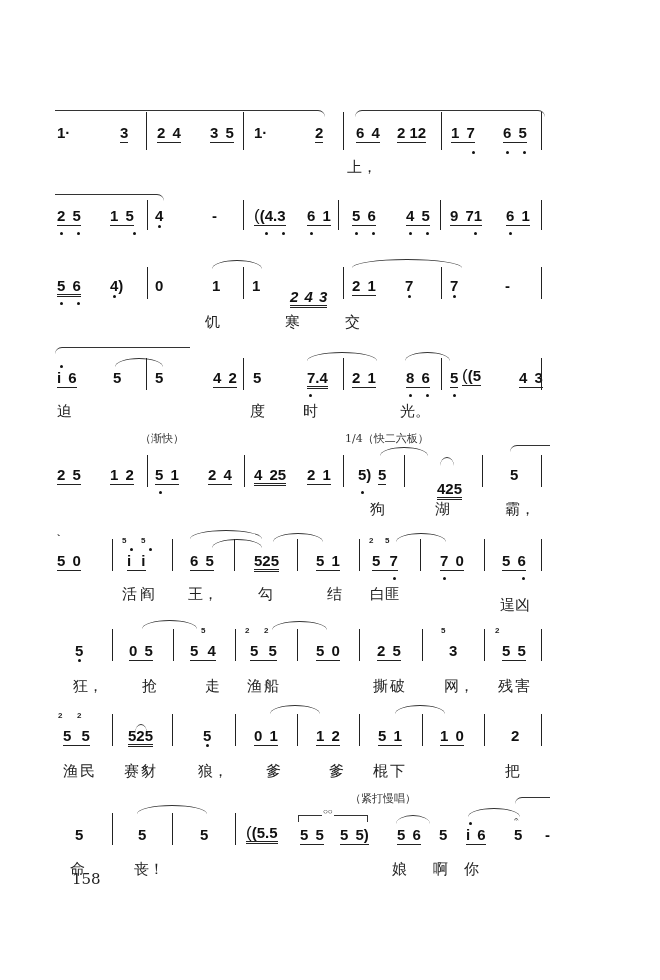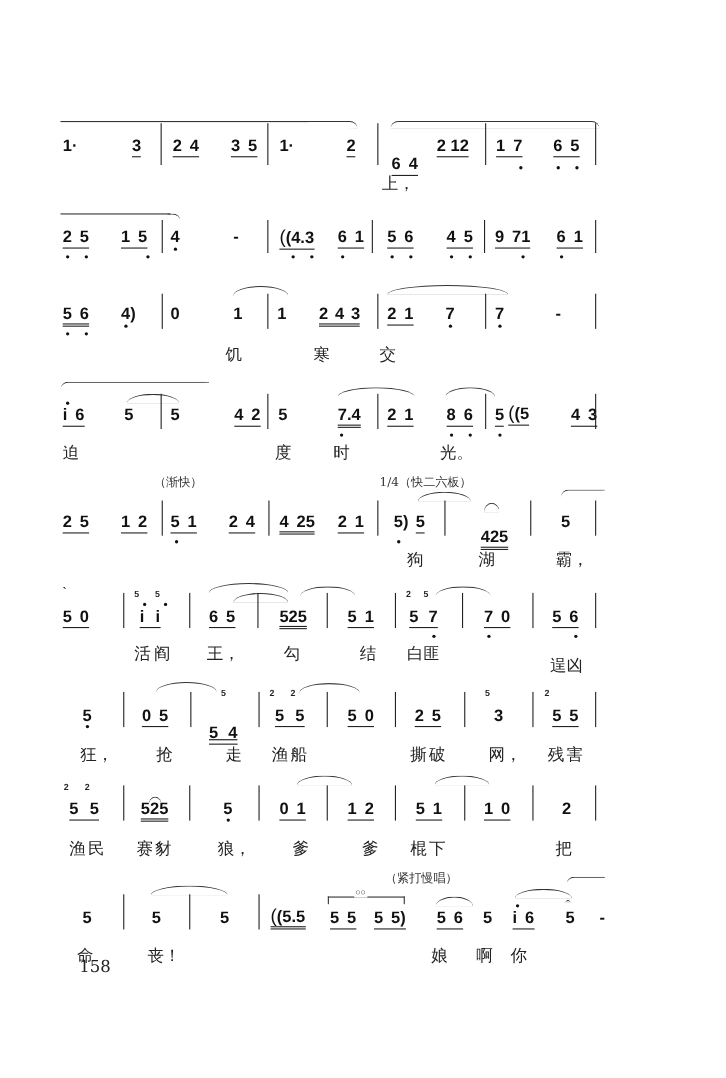--- a/index.html
+++ b/index.html
@@ -33,21 +33,21 @@
 
     <span class="el n" style="left:57px;top:25px;">1·</span>
     <span class="el n u1" style="left:120px;top:25px;">3</span>
     <div class="bar" style="left:146px;top:12px;height:38px;"></div>
     <span class="el n u1" style="left:157px;top:25px;word-spacing:3px;">2 4</span>
     <span class="el n u1" style="left:210px;top:25px;word-spacing:3px;">3 5</span>
     <div class="bar" style="left:243px;top:12px;height:38px;"></div>
     <span class="el n" style="left:254px;top:25px;">1·</span>
     <span class="el n u1" style="left:315px;top:25px;">2</span>
     <div class="bar" style="left:343px;top:12px;height:38px;"></div>
-    <span class="el n u1" style="left:356px;top:42px;word-spacing:3px;">6 4</span>
+    <span class="el n u1" style="left:356px;top:25px;word-spacing:3px;">6 4</span>
     <span class="el n" style="left:397px;top:25px;"><span class="u1">2 12</span></span>
     <div class="bar" style="left:441px;top:12px;height:38px;"></div>
     <span class="el n u1" style="left:451px;top:25px;word-spacing:3px;">1 7</span>
     <div class="dot" style="left:472px;top:51px;"></div>
     <span class="el n u1" style="left:503px;top:25px;word-spacing:3px;">6 5</span>
     <div class="dot" style="left:506px;top:51px;"></div>
     <div class="dot" style="left:523px;top:51px;"></div>
     <div class="bar" style="left:541px;top:12px;height:38px;"></div>
 
     <span class="lyric" style="left:347px;top:58px;">上，</span>
@@ -94,21 +94,21 @@
     <span class="el n u2" style="left:57px;top:23px;word-spacing:3px;">5 6</span>
     <div class="dot" style="left:60px;top:47px;"></div>
     <div class="dot" style="left:77px;top:47px;"></div>
     <span class="el n" style="left:110px;top:23px;">4)</span>
     <div class="dot" style="left:113px;top:40px;"></div>
     <div class="bar" style="left:147px;top:12px;height:32px;"></div>
     <span class="el n" style="left:155px;top:23px;">0</span>
     <span class="el n" style="left:212px;top:23px;">1</span>
     <div class="bar" style="left:243px;top:12px;height:32px;"></div>
     <span class="el n" style="left:252px;top:23px;">1</span>
-    <span class="el n u2" style="left:290px;top:23px;word-spacing:2px;">2 4 3</span>
+    <span class="el n u2" style="left:290px;top:34px;word-spacing:2px;font-style:italic;">2 4 3</span>
     <div class="bar" style="left:343px;top:12px;height:32px;"></div>
     <span class="el n u1" style="left:352px;top:23px;word-spacing:3px;">2 1</span>
     <span class="el n" style="left:405px;top:23px;">7</span>
     <div class="dot" style="left:408px;top:40px;"></div>
     <div class="bar" style="left:441px;top:12px;height:32px;"></div>
     <span class="el n" style="left:450px;top:23px;">7</span>
     <div class="dot" style="left:453px;top:40px;"></div>
     <span class="el n" style="left:505px;top:23px;">-</span>
     <div class="bar" style="left:541px;top:12px;height:32px;"></div>
 
@@ -226,21 +226,21 @@
   <div class="sys" style="top:615px;height:85px;">
     <div class="slur" style="left:142px;top:5px;width:55px;"></div>
     <div class="slur" style="left:272px;top:6px;width:55px;"></div>
 
     <span class="el n" style="left:75px;top:28px;">5</span>
     <div class="dot" style="left:78px;top:44px;"></div>
     <div class="bar" style="left:112px;top:14px;height:32px;"></div>
     <span class="el n u1" style="left:129px;top:28px;word-spacing:3px;">0 5</span>
     <div class="bar" style="left:173px;top:14px;height:32px;"></div>
     <span class="grace" style="left:201px;top:12px;">5</span>
-    <span class="el n u1" style="left:190px;top:44px;word-spacing:5px;text-decoration:underline;">5 4</span>
+    <span class="el n u1" style="left:190px;top:28px;word-spacing:5px;">5 4</span>
     <div class="bar" style="left:235px;top:14px;height:32px;"></div>
     <span class="grace" style="left:245px;top:12px;">2</span>
     <span class="grace" style="left:264px;top:12px;">2</span>
     <span class="el n u1" style="left:250px;top:28px;word-spacing:6px;">5 5</span>
     <div class="bar" style="left:297px;top:14px;height:32px;"></div>
     <span class="el n u1" style="left:316px;top:28px;word-spacing:3px;">5 0</span>
     <div class="bar" style="left:359px;top:14px;height:32px;"></div>
     <span class="el n u1" style="left:377px;top:28px;word-spacing:3px;">2 5</span>
     <div class="bar" style="left:422px;top:14px;height:32px;"></div>
     <span class="grace" style="left:441px;top:12px;">5</span>

